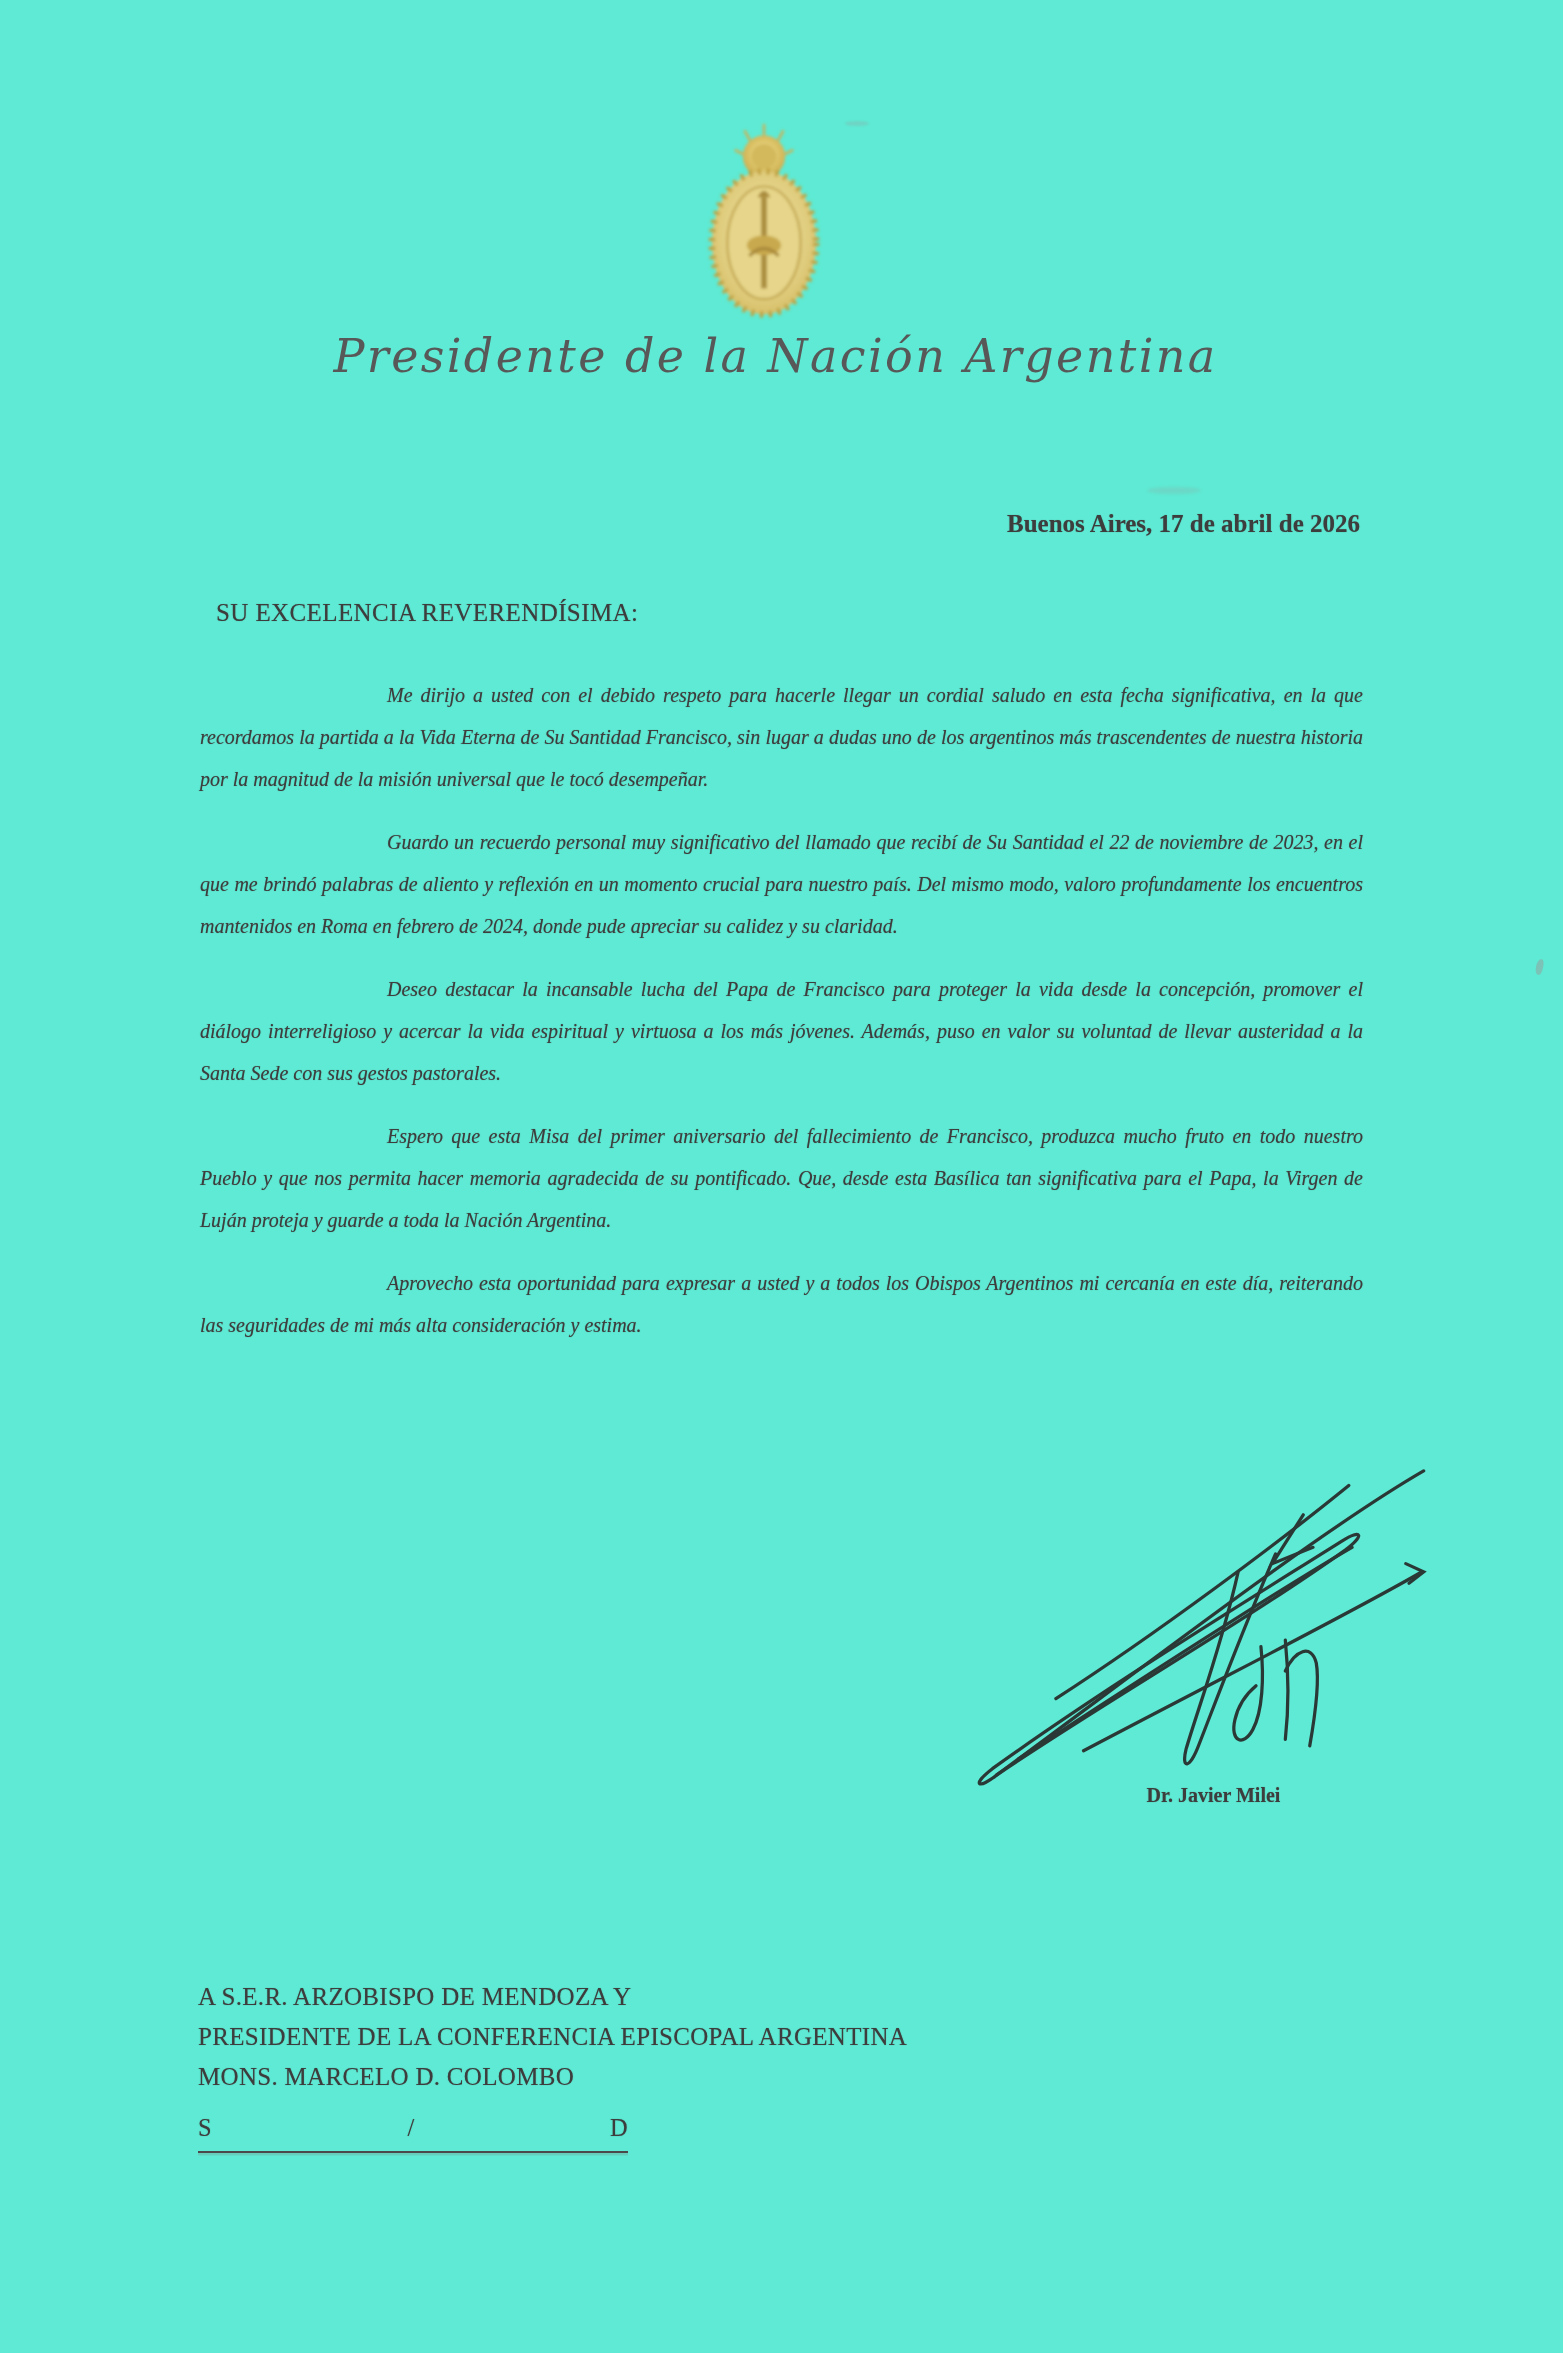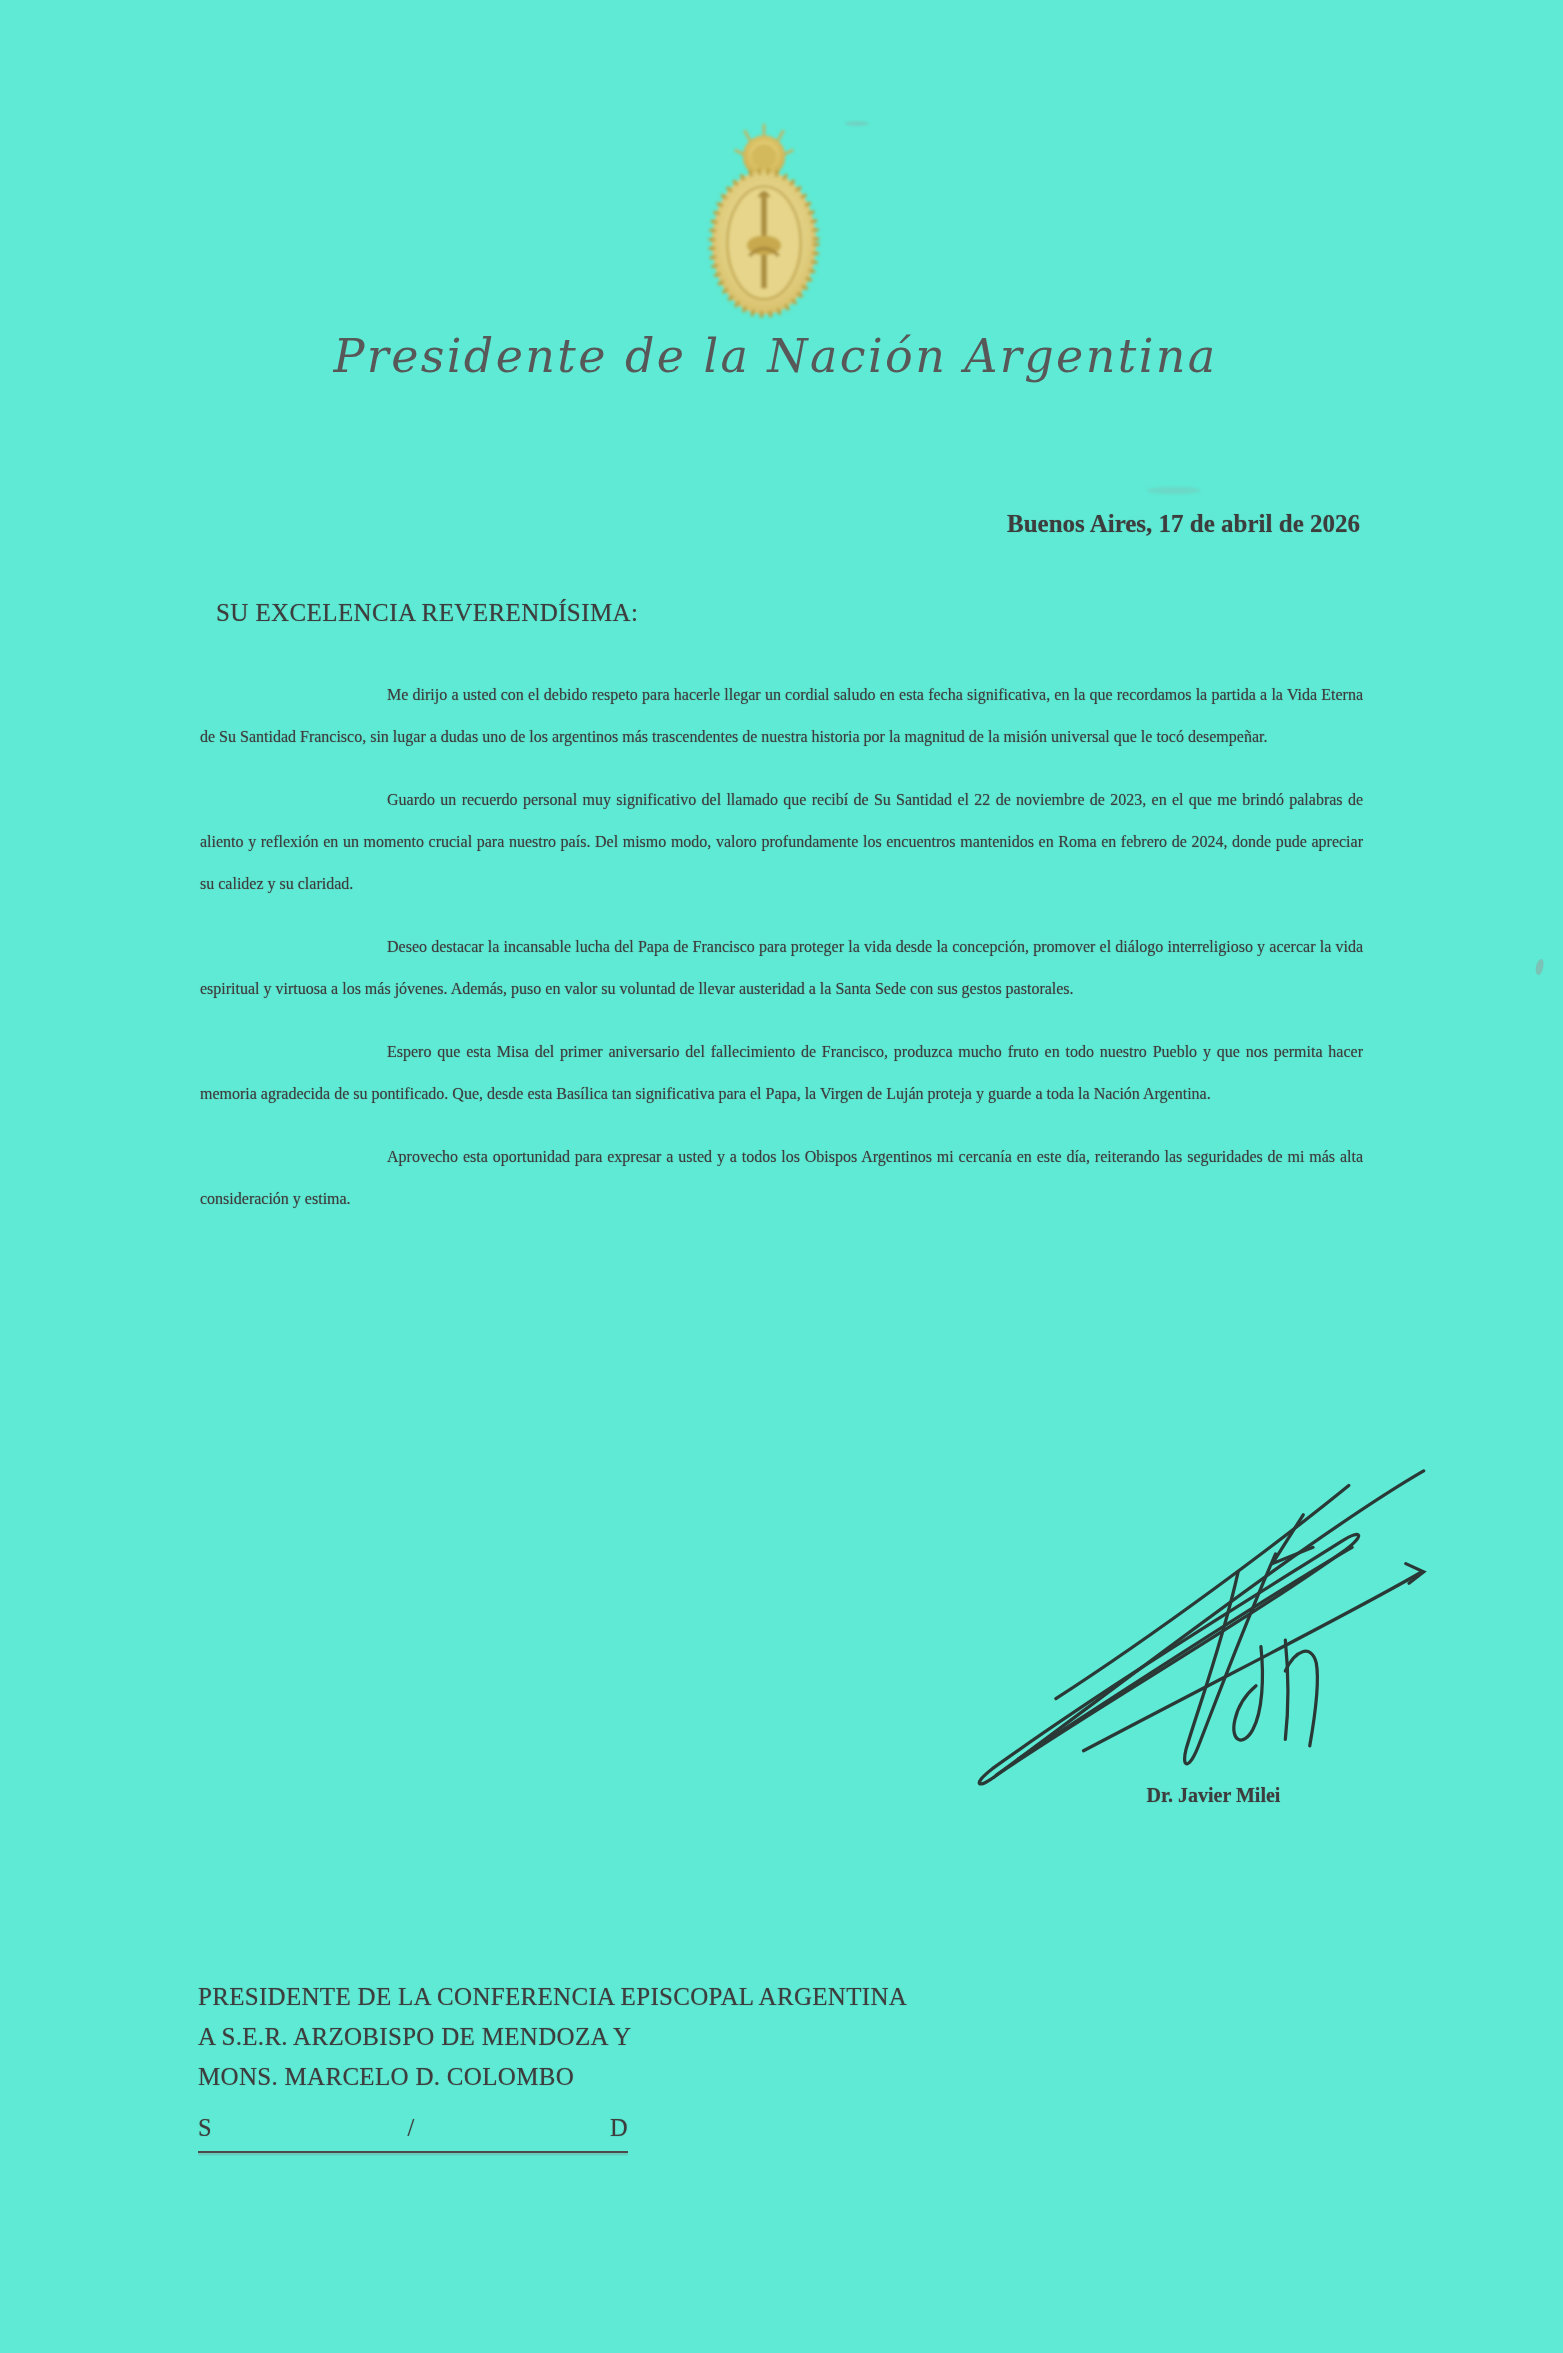--- a/index.html
+++ b/index.html
@@ -50,25 +50,26 @@
     left: 200px;
     top: 599px;
     width: 1163px;
   }
   .salutation {
     font-size: 25px;
     letter-spacing: 0.4px;
     margin: 0 0 47px 16px;
   }
   .body-par {
-    font-size: 16px;
+    font-size: 20px;
     line-height: 42px;
     text-align: justify;
     text-indent: 187px;
     margin: 0 0 21px 0;
+    font-style: italic;
   }
   .signature-svg {
     position: absolute;
     left: 896px;
     top: 1466px;
     width: 668px;
     height: 358px;
     overflow: visible;
   }
   .signer-name {
@@ -187,22 +188,22 @@
       <path d="M448 222 C452 260 450 302 438 324 C426 346 410 338 416 312 C420 294 430 280 442 270"></path>
 
       <path d="M478 214 C482 254 482 300 478 336"></path>
       <path d="M478 252 C490 226 510 218 516 242 C520 264 514 310 508 344"></path>
     </g>
   </svg>
 
   <div class="signer-name letter-text">Dr. Javier Milei</div>
 
   <div class="recipient-block letter-text">
+    <div>A S.E.R. ARZOBISPO DE MENDOZA Y</div>
     <div>PRESIDENTE DE LA CONFERENCIA EPISCOPAL ARGENTINA</div>
-    <div>A S.E.R. ARZOBISPO DE MENDOZA Y</div>
     <div>MONS. MARCELO D. COLOMBO</div>
     <div class="despacho-line">
       <span>S</span>
       <span>/</span>
       <span>D</span>
     </div>
   </div>
 
 </div>
 

